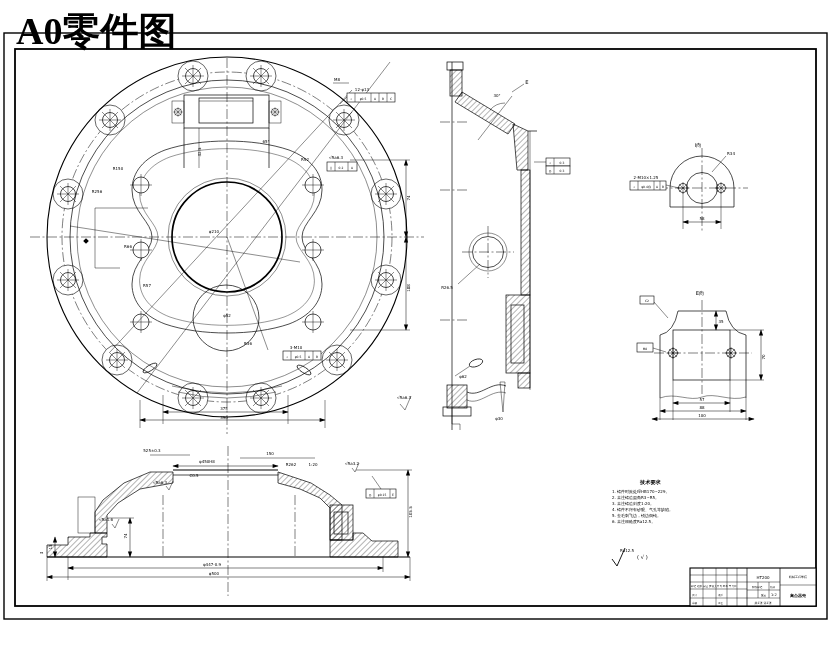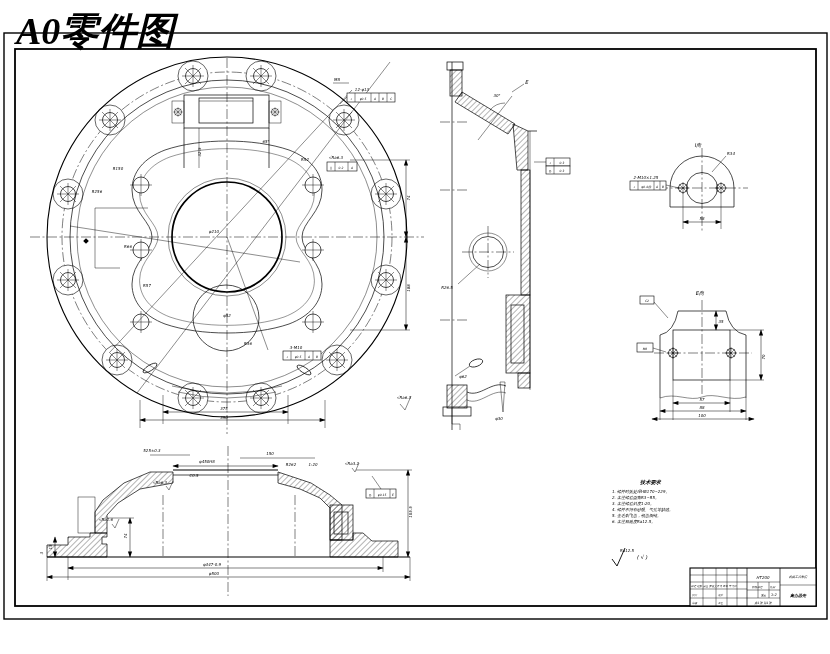--- a/index.html
+++ b/index.html
@@ -1,16 +1,16 @@
 <!DOCTYPE html>
 <html><head>
 <meta charset="utf-8">
 <style>
   html,body{margin:0;padding:0;background:#ffffff;}
-  .stage{position:relative;width:830px;height:654px;background:#fff;overflow:hidden;font-style:italic;}
+  .stage{position:relative;width:830px;height:654px;background:#fff;overflow:hidden;}
   svg{display:block;}
   .ln{stroke:#000;fill:none;stroke-width:.7;}
   .md{stroke:#000;fill:none;stroke-width:1.1;}
   .bd{stroke:#000;fill:none;stroke-width:1.7;}
   .tn{stroke:#000;fill:none;stroke-width:.45;}
   .cl{stroke:#000;fill:none;stroke-width:.5;stroke-dasharray:10 2.5 2 2.5;}
   .hz{fill:url(#h);stroke:#000;stroke-width:.7;}
   .dim{stroke:#000;stroke-width:.5;fill:none;marker-start:url(#ar);marker-end:url(#ar);}
   text{font-family:"DejaVu Sans","Liberation Sans",sans-serif;fill:#000;}
   .dl{font-size:4px;text-anchor:middle;}

